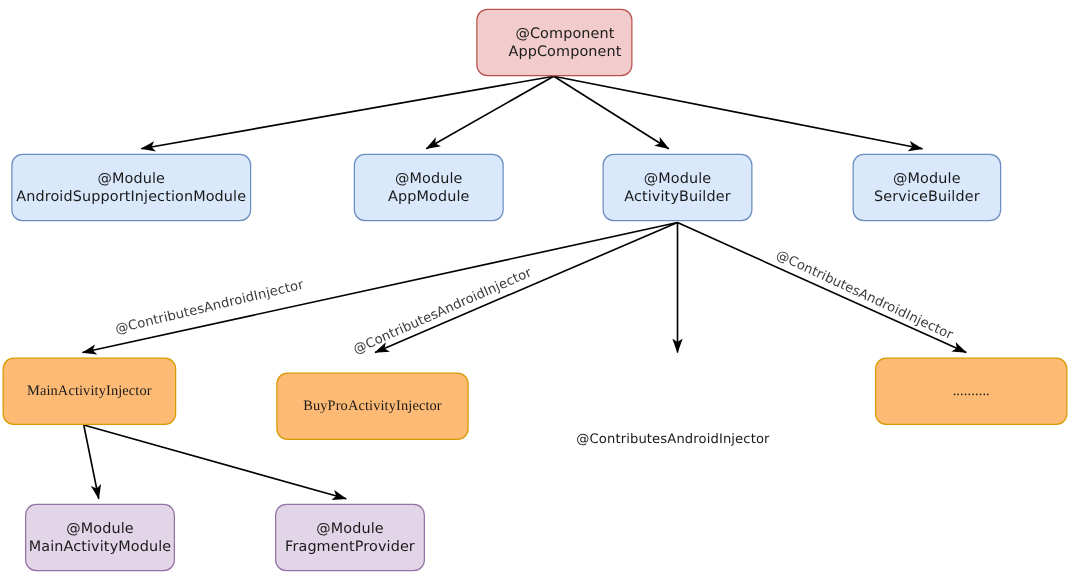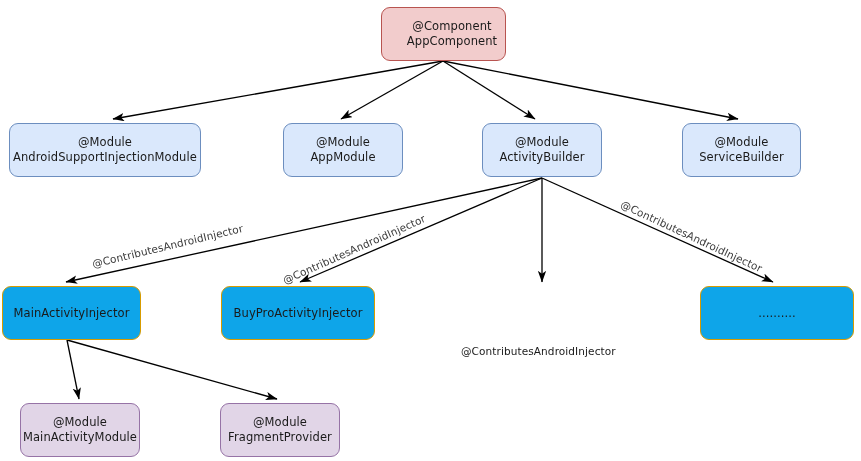--- a/index.html
+++ b/index.html
@@ -43,22 +43,23 @@
   .node-component {
     background: #f2cccc;
     border-color: #b85450;
     padding-left: 17px;
   }
   .node-module {
     background: #dae8fc;
     border-color: #6c8ebf;
   }
   .node-injector {
-    background: #0ea5e9;
+    background: #fdba74;
     border-color: #d79b00;
+    font-family: Liberation Serif, serif;
   }
   .node-submodule {
     background: #e1d5e7;
     border-color: #9673a6;
   }
   .edge-label {
     position: absolute;
     font-size: 10.5px;
     color: #3b3b3b;
     white-space: nowrap;
@@ -121,21 +122,21 @@
 
   <div class="node node-module" style="left:682px; top:123px; width:119px; height:54px;">
     <span>@Module
 ServiceBuilder</span>
   </div>
 
   <div class="node node-injector" style="left:2px; top:286px; width:139px; height:54px;">
     <span>MainActivityInjector</span>
   </div>
 
-  <div class="node node-injector" style="left:221px; top:286px; width:154px; height:54px;">
+  <div class="node node-injector" style="left:221px; top:298px; width:154px; height:54px;">
     <span>BuyProActivityInjector</span>
   </div>
 
 
   <div class="node node-injector" style="left:700px; top:286px; width:154px; height:54px;">
     <span>..........</span>
   </div>
 
   <div class="node node-submodule" style="left:20px; top:403px; width:120px; height:54px;">
     <span>@Module

